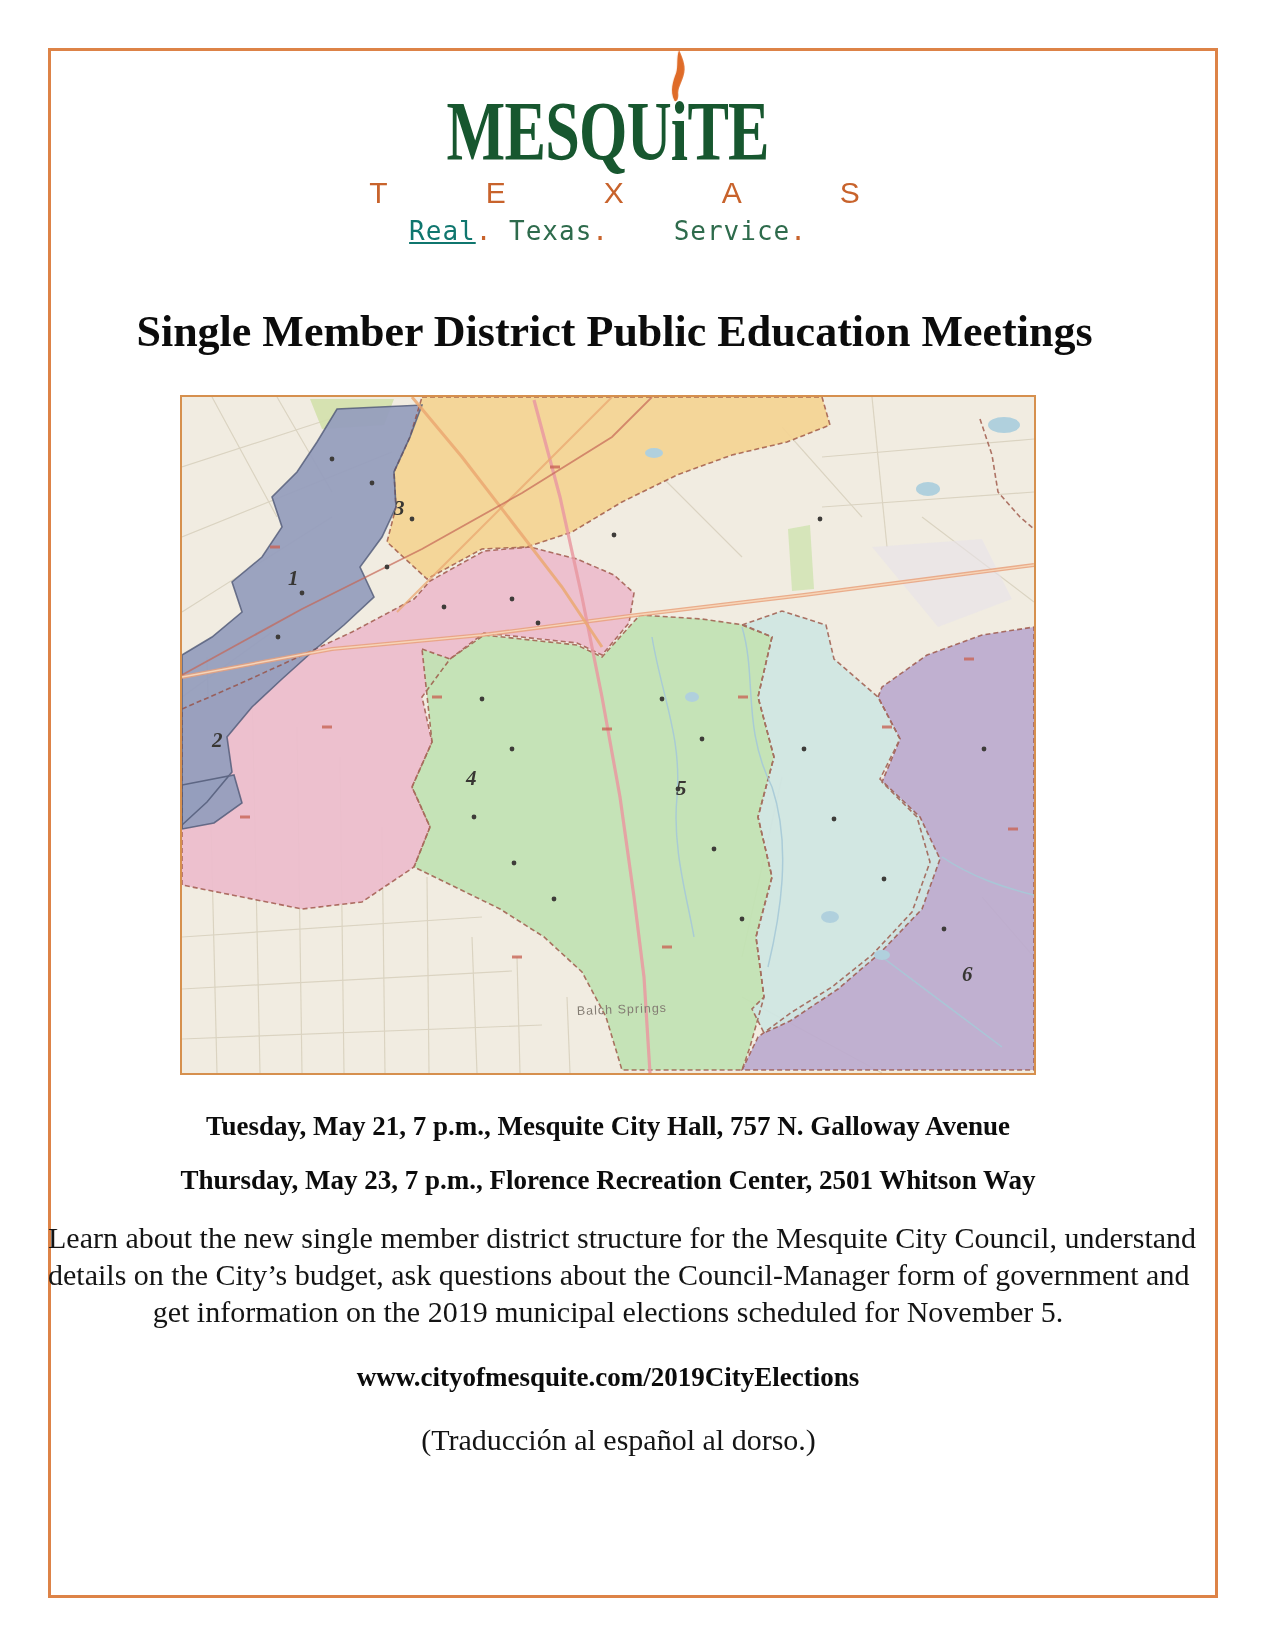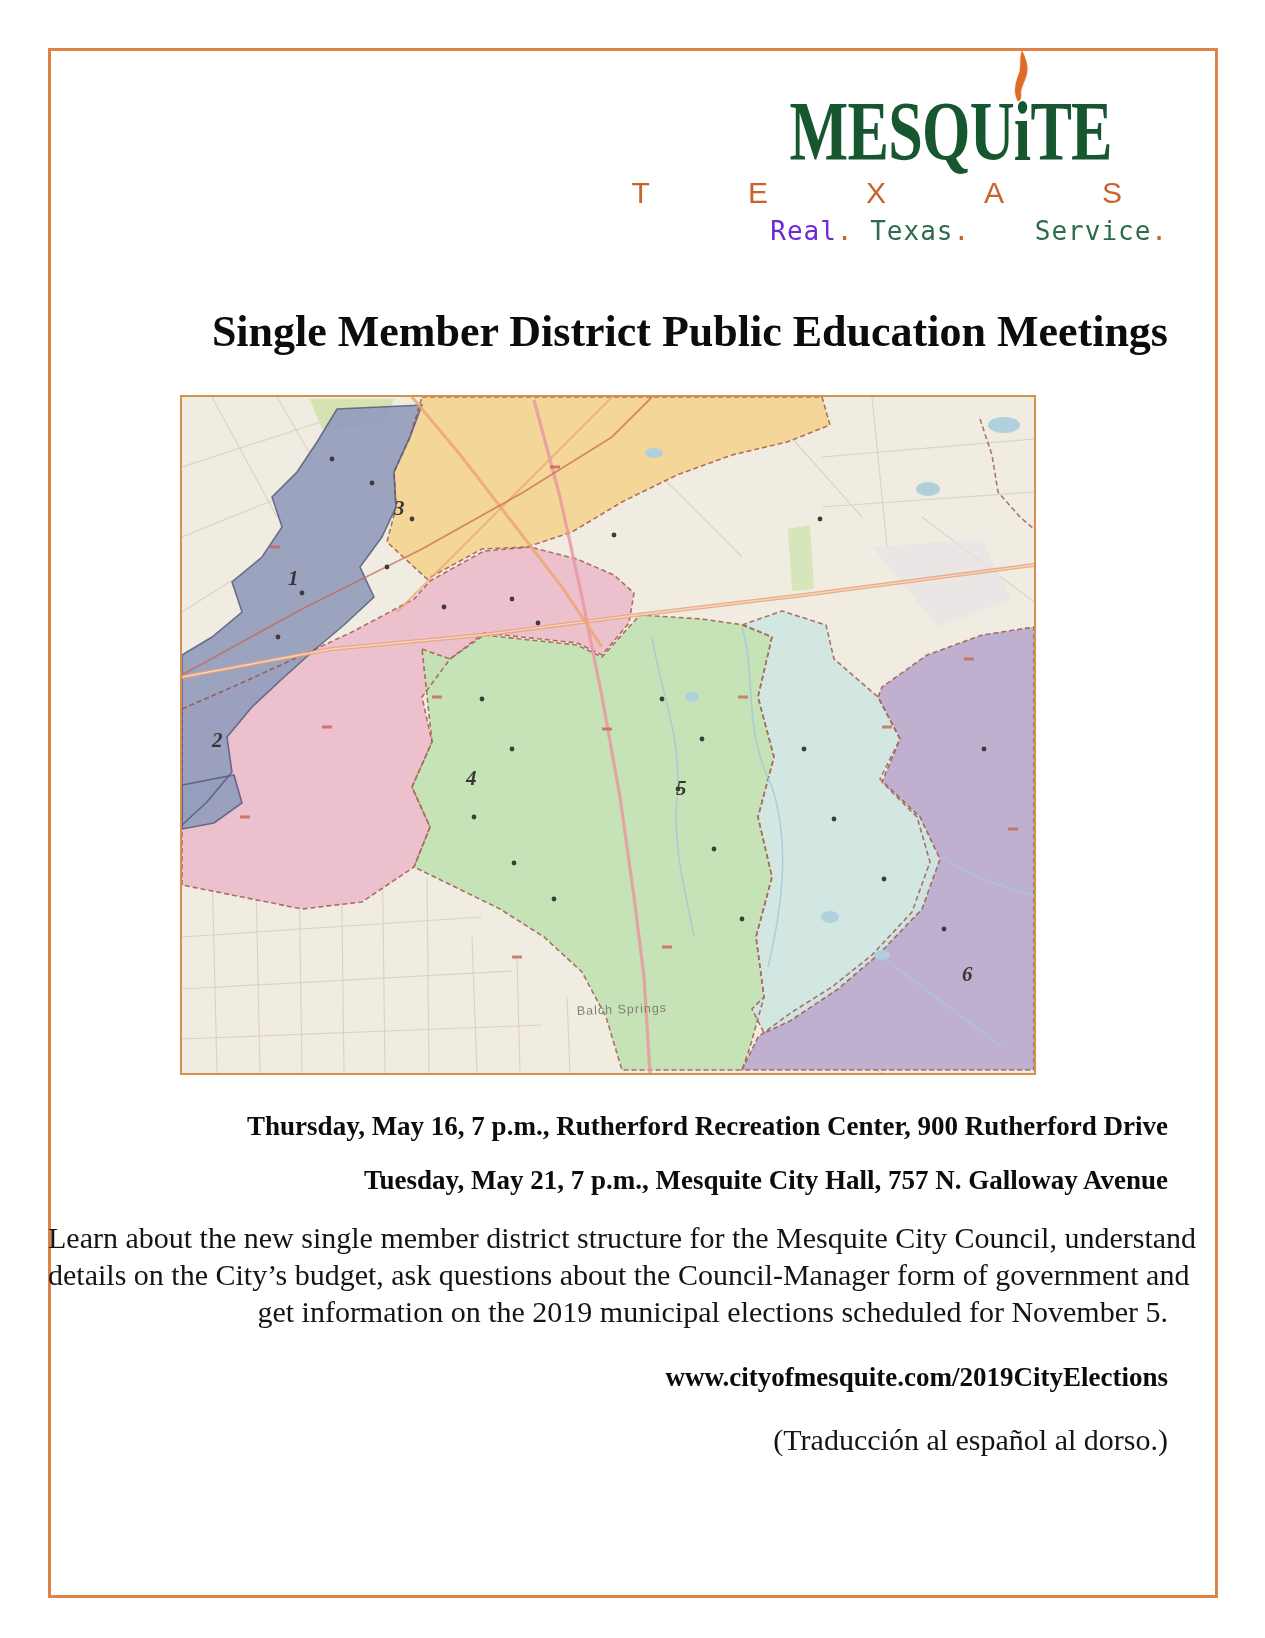--- a/index.html
+++ b/index.html
@@ -6,21 +6,21 @@
   body{
     width:1265px;height:1638px;position:relative;
     font-family:"Liberation Serif",serif;color:#111;
     overflow:hidden;
   }
   .frame{
     position:absolute;left:48px;top:48px;width:1170px;height:1550px;
     border:3px solid #dd8347;box-sizing:border-box;pointer-events:none;
   }
   .content{
-    position:absolute;left:48px;top:48px;width:1120px;text-align:right;
+    position:absolute;left:48px;top:48px;width:1120px;text-align:center;
   }
   
   .logo-block{margin-top:42px;line-height:1;}
   .logo-wordmark{
     display:inline-block;
     font-family:"Liberation Serif",serif;font-weight:bold;
     font-size:84px;letter-spacing:-1px;color:#17572f;
     transform:scaleX(0.74);transform-origin:center;
     white-space:nowrap;position:relative;line-height:1;
   }
@@ -69,21 +69,21 @@
 <div class="frame"></div>
 
 <div class="content">
 
   <div class="logo-block">
     <div class="logo-wordmark"><span>MESQU</span><span class="logo-i"><span>i</span><svg class="logo-flame" viewBox="0 0 26 52">
           <path d="M9 51 C2 41 7 31 11 23 C14 16 11 8 15 0 C21 10 25 17 21 26 C18 34 13 38 14 45 C14 49 12 52 9 51 Z" fill="#df6b28"></path>
           </svg></span><span>TE</span></div>
     <div class="logo-state">T E X A S</div>
     <div class="logo-tagline">
-      <span style="color: #6d28d9;">Real</span><span style="color: rgb(200, 99, 44);">. </span><span style="color: rgb(46, 107, 76);">Texas</span><span style="color: rgb(200, 99, 44);">. </span><span style="color: rgb(46, 107, 76); margin-left: 48px;">Service</span><span style="color: rgb(200, 99, 44);">.</span>
+      <span style="color: #0f766e; text-decoration: underline;">Real</span><span style="color: rgb(200, 99, 44);">. </span><span style="color: rgb(46, 107, 76);">Texas</span><span style="color: rgb(200, 99, 44);">. </span><span style="color: rgb(46, 107, 76); margin-left: 48px;">Service</span><span style="color: rgb(200, 99, 44);">.</span>
     </div>
   </div>
 
   <div class="page-title">Single Member District Public Education Meetings</div>
 
   <div class="map-wrap">
     <svg viewBox="0 0 852 676">
 
       <rect x="0" y="0" width="852" height="676" fill="#f1eee5"></rect>
 
@@ -228,22 +228,22 @@
         <text x="780" y="584">6</text>
       </g>
 
       <text x="395" y="618" font-family="Liberation Sans, sans-serif" font-size="12.5" fill="#77716a" letter-spacing="1" transform="rotate(-2 395 618)">Balch Springs</text>
 
       <rect x="0" y="0" width="852" height="676" fill="#f4e3c8" opacity="0.10"></rect>
     </svg>
   </div>
 
   <div class="meetings">
-    <div class="meeting-line">Thursday, May 16, 7 p.m., Rutherford Recreation Center, 900 Rutherford Drive</div>
     <div class="meeting-line">Tuesday, May 21, 7 p.m., Mesquite City Hall, 757 N. Galloway Avenue</div>
+    <div class="meeting-line">Thursday, May 23, 7 p.m., Florence Recreation Center, 2501 Whitson Way</div>
   </div>
 
   <div class="body-par">
     <div class="body-line">Learn about the new single member district structure for the Mesquite City Council, understand</div>
     <div class="body-line">details on the City’s budget, ask questions about the Council-Manager form of government and</div>
     <div class="body-line">get information on the 2019 municipal elections scheduled for November 5.</div>
   </div>
 
   <div class="site-url">www.cityofmesquite.com/2019CityElections</div>
   <div class="translation">(Traducción al español al dorso.)</div>

